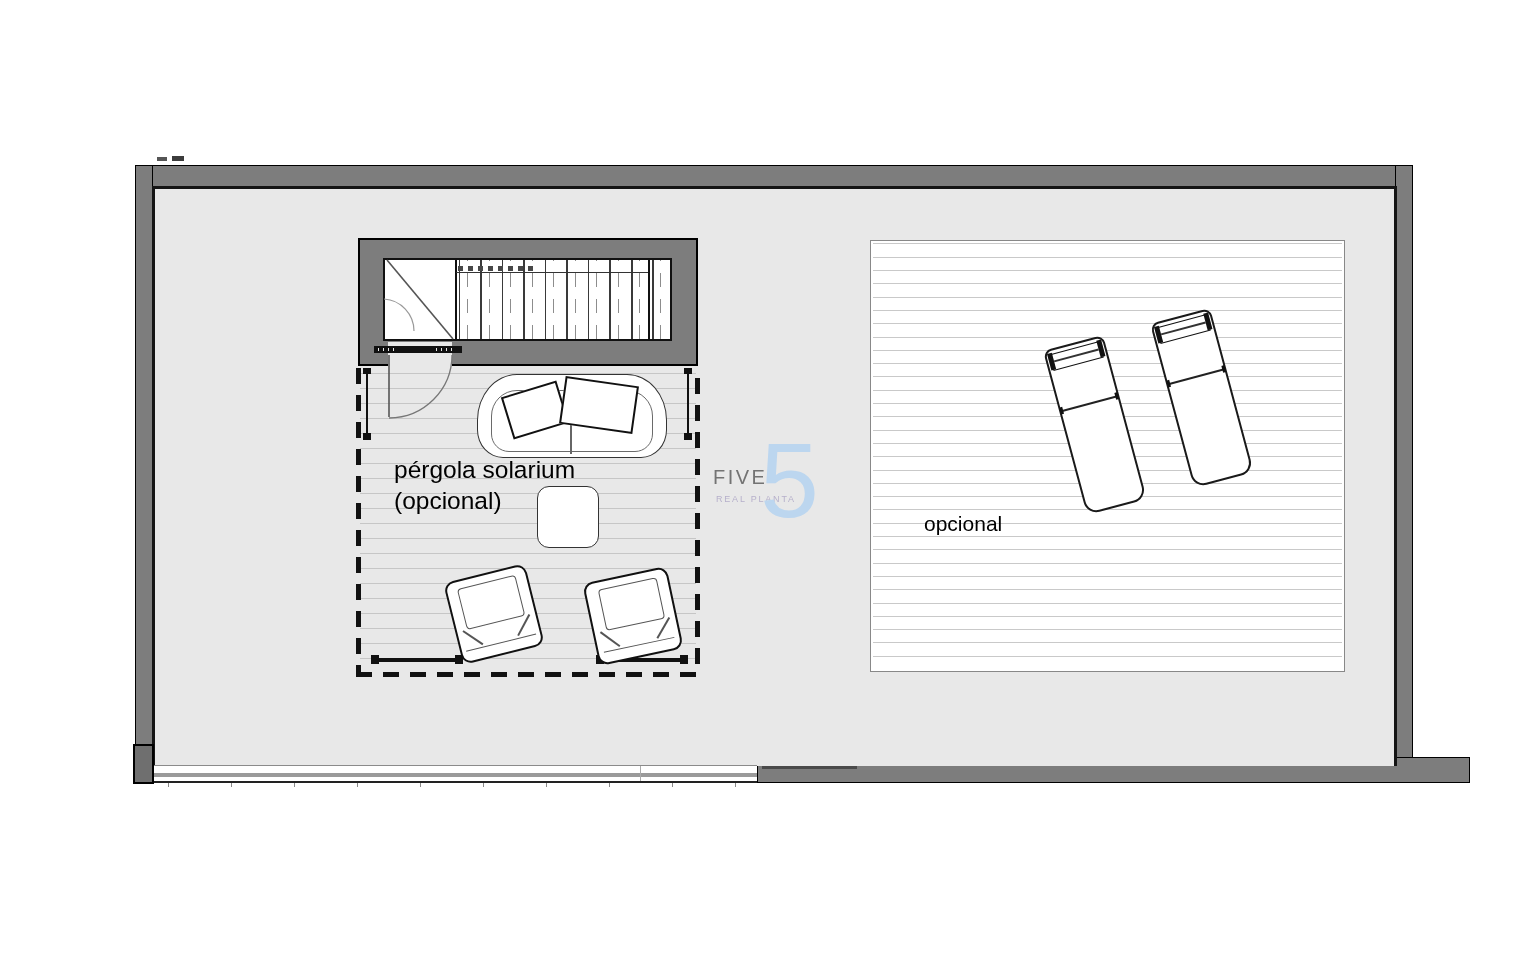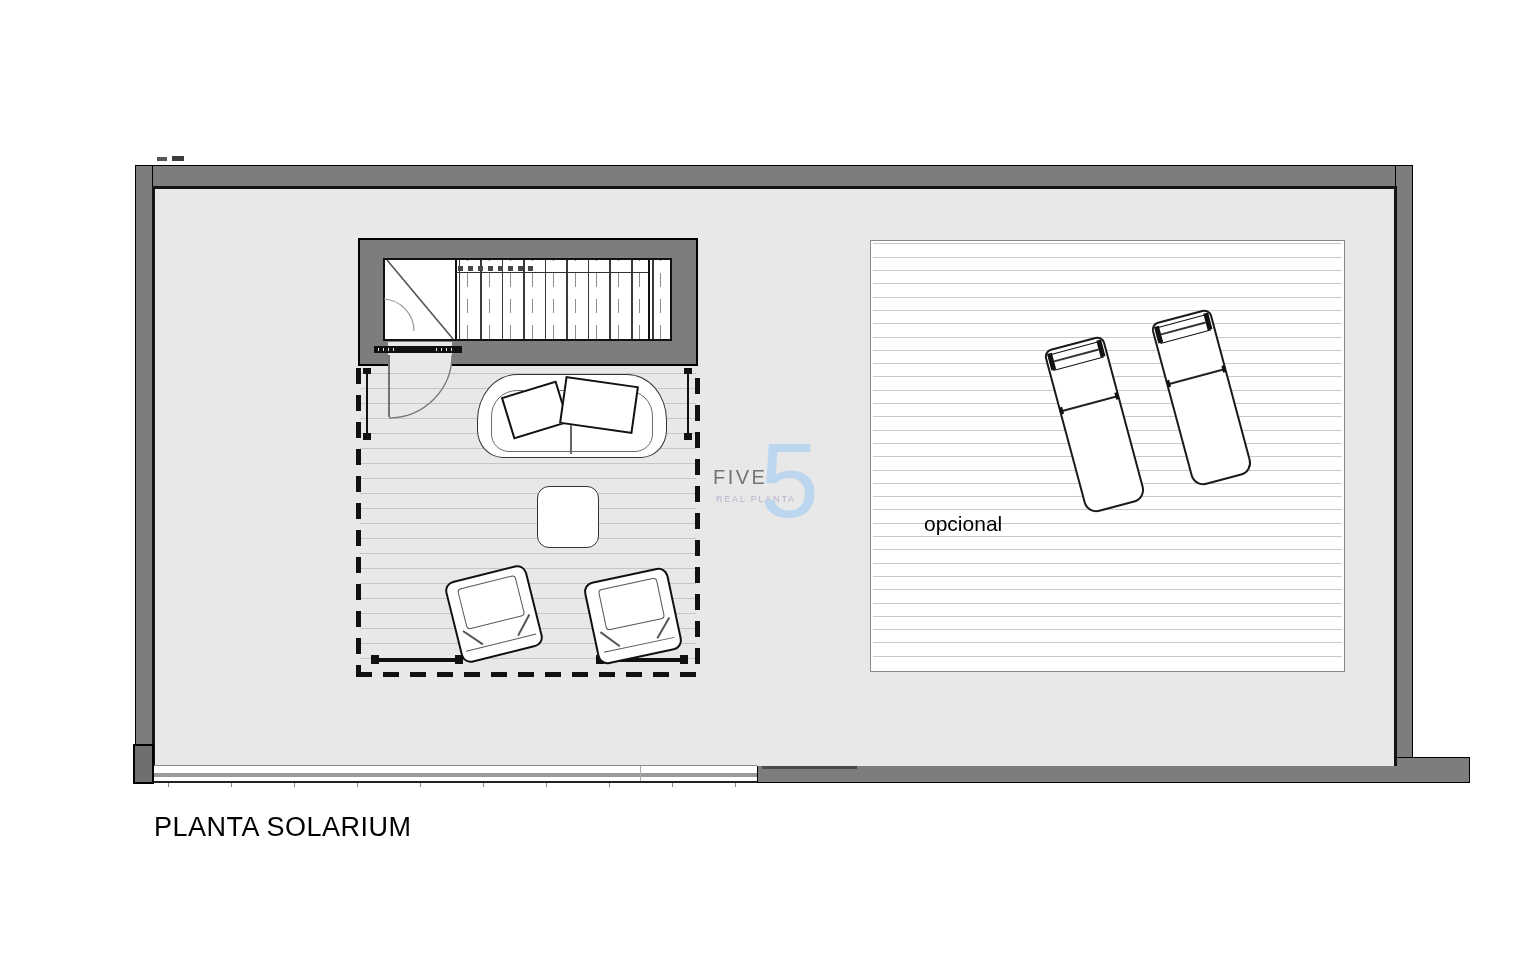--- a/index.html
+++ b/index.html
@@ -168,16 +168,19 @@
     <div class="lounger-band">
         <div class="lounger-band-line"></div>
       </div>
     <div class="lounger-cap" style="left:1px;"></div>
     <div class="lounger-cap" style="right:1px;"></div>
     <div class="lounger-divider"></div>
     <div class="lounger-notch" style="left:-1px;"></div>
     <div class="lounger-notch" style="right:-1px;"></div>
   </div>
 
+  <div class="abs plain-label" style="left:394px;top:454px;font-size:24.5px;line-height:31px;">
+    <div>pérgola solarium</div>
+    <div>(opcional)</div>
+  </div>
   <div class="abs plain-label" style="left:924px;top:512px;font-size:21px;">opcional</div>
-  <div class="abs plain-label" style="left:154px;top:812px;font-size:27px;letter-spacing:0.5px;">PLANTA SOLARIUM</div>
 
 </div>
 
 </body></html>

